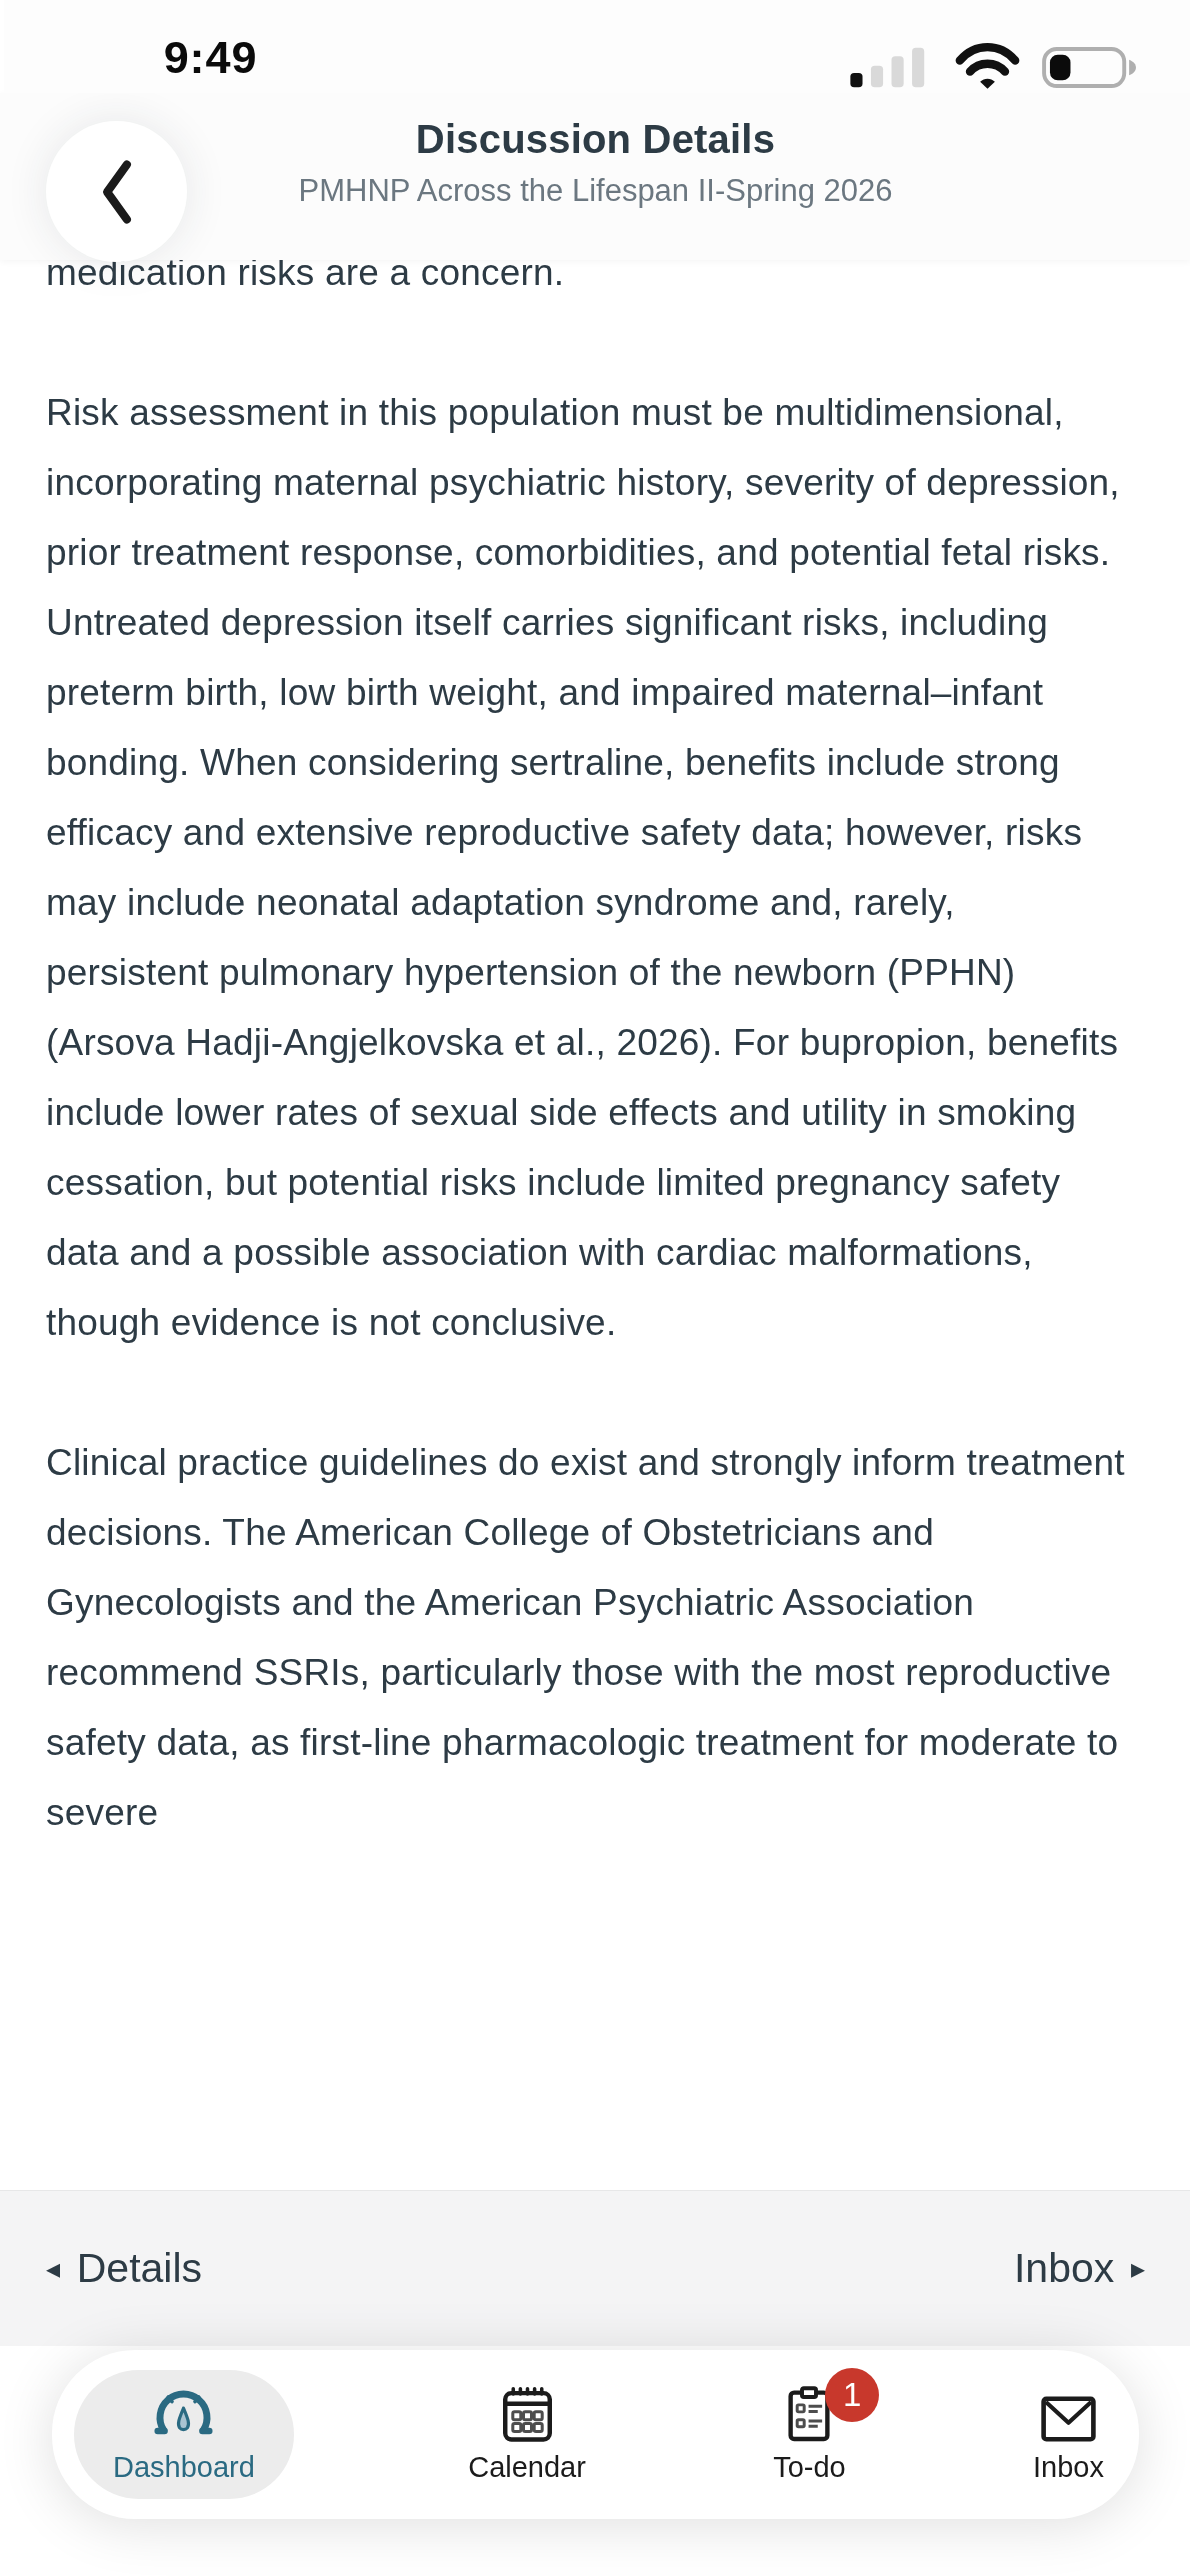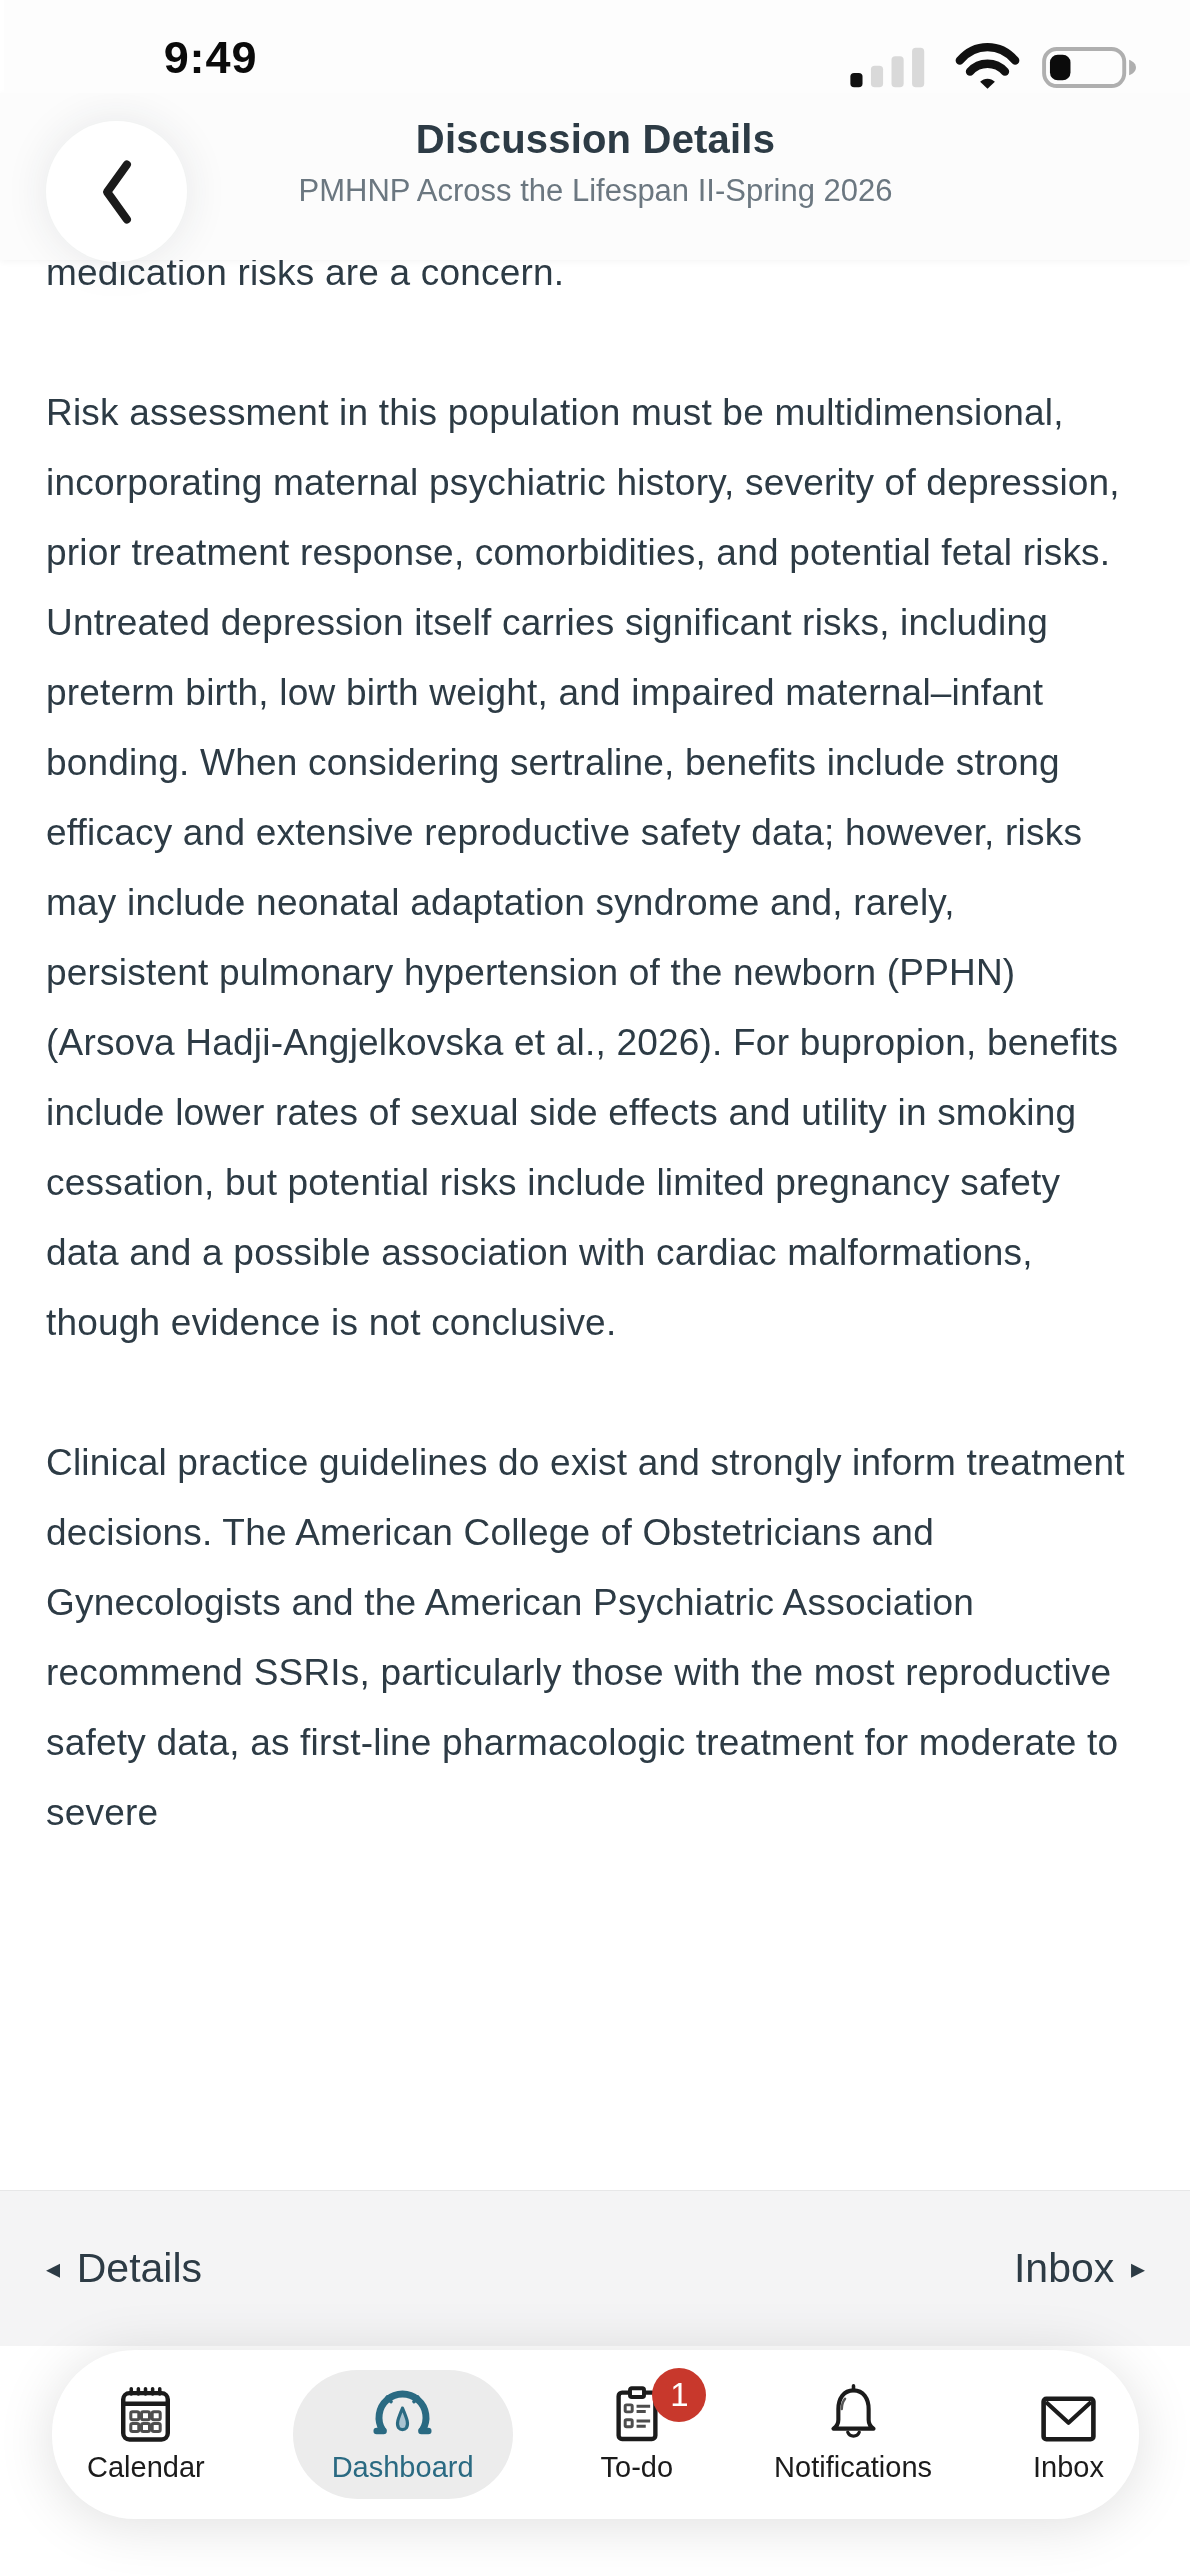--- a/index.html
+++ b/index.html
@@ -105,79 +105,68 @@
       <span>Details</span>
     </button>
     <button class="pager-btn">
       <span>Inbox</span>
       <span class="pager-arrow">▸</span>
     </button>
   </div>
 
   <nav class="tab-bar">
 
+    <button class="tab-item active">
+      <span class="tab-icon">
+        <svg width="67" height="59" viewBox="0 0 72 64">
+          <path d="M8 50 H15.5 M56.5 50 H64" stroke="#2A6A82" stroke-width="7" stroke-linecap="round" fill="none"></path>
+          <path d="M14.5 49 A25.5 25.5 0 1 1 57.5 49" fill="none" stroke="#2A6A82" stroke-width="7.5" stroke-linecap="round"></path>
+          <path d="M23.5 18 L19.5 13 M48.5 18 L52.5 13" stroke="#2A6A82" stroke-width="4" stroke-linecap="round"></path>
+          <path d="M36 25 C31 37 29 42 31.8 46.5 C33.8 49 38.2 49 40.2 46.5 C43 42 41 37 36 25 Z" fill="#A9C3D1" stroke="#2A6A82" stroke-width="3.4" stroke-linejoin="round"></path>
+        </svg>
+      </span>
+      <span class="tab-label">Dashboard</span>
+    </button>
+
     <button class="tab-item">
       <span class="tab-icon">
         <svg width="57" height="59" viewBox="0 0 64 64">
           <path d="M16 9 V3 M24 9 V3 M32 9 V3 M40 9 V3 M48 9 V3" stroke="#1b1b1b" stroke-width="4" stroke-linecap="round"></path>
           <rect x="7" y="8" width="50" height="52" rx="7" fill="none" stroke="#1b1b1b" stroke-width="5"></rect>
           <path d="M7 20 H57" stroke="#1b1b1b" stroke-width="5"></path>
           <g fill="none" stroke="#4d4d4d" stroke-width="3.4">
             <rect x="15.5" y="29" width="9" height="9" rx="2"></rect>
               <rect x="27.5" y="29" width="9" height="9" rx="2"></rect>
               <rect x="39.5" y="29" width="9" height="9" rx="2"></rect>
             <rect x="15.5" y="42" width="9" height="9" rx="2"></rect>
               <rect x="27.5" y="42" width="9" height="9" rx="2"></rect>
               <rect x="39.5" y="42" width="9" height="9" rx="2"></rect>
           </g>
         </svg>
       </span>
       <span class="tab-label">Calendar</span>
     </button>
 
-    <button class="tab-item active">
-      <span class="tab-icon">
-        <svg width="67" height="59" viewBox="0 0 72 64">
-          <path d="M8 50 H15.5 M56.5 50 H64" stroke="#2A6A82" stroke-width="7" stroke-linecap="round" fill="none"></path>
-          <path d="M14.5 49 A25.5 25.5 0 1 1 57.5 49" fill="none" stroke="#2A6A82" stroke-width="7.5" stroke-linecap="round"></path>
-          <path d="M23.5 18 L19.5 13 M48.5 18 L52.5 13" stroke="#2A6A82" stroke-width="4" stroke-linecap="round"></path>
-          <path d="M36 25 C31 37 29 42 31.8 46.5 C33.8 49 38.2 49 40.2 46.5 C43 42 41 37 36 25 Z" fill="#A9C3D1" stroke="#2A6A82" stroke-width="3.4" stroke-linejoin="round"></path>
-        </svg>
-      </span>
-      <span class="tab-label">Dashboard</span>
-    </button>
-
     <button class="tab-item">
       <span class="tab-badge">1</span>
       <span class="tab-icon">
         <svg width="56" height="59" viewBox="0 0 64 64">
           <rect x="11" y="7" width="42" height="53" rx="4" fill="none" stroke="#1b1b1b" stroke-width="5"></rect>
           <rect x="24" y="2" width="16" height="10" rx="2" fill="#ffffff" stroke="#1b1b1b" stroke-width="4.5"></rect>
           <g fill="none" stroke="#4d4d4d" stroke-width="3.4">
             <rect x="18.5" y="21" width="8" height="8" rx="1.5"></rect>
             <path d="M31.5 22.5 H47 M31.5 28.5 H42"></path>
             <rect x="18.5" y="38" width="8" height="8" rx="1.5"></rect>
             <path d="M31.5 39.5 H47 M31.5 45.5 H42"></path>
           </g>
         </svg>
       </span>
       <span class="tab-label">To-do</span>
     </button>
 
-    <button class="tab-item">
-      <span class="tab-icon">
-        <svg width="57" height="61" viewBox="0 0 64 68">
-          <path d="M32 3 V8" stroke="#1b1b1b" stroke-width="4" stroke-linecap="round"></path>
-          <path d="M32 8 C21 8 15 17 15 29 L15 41 C15 46 12.5 49 9.5 51 L54.5 51 C51.5 49 49 46 49 41 L49 29 C49 17 43 8 32 8 Z" fill="none" stroke="#1b1b1b" stroke-width="4.6" stroke-linejoin="round"></path>
-          <path d="M22.5 17.5 C20 20.8 18.8 24.8 18.8 29" fill="none" stroke="#555" stroke-width="2.8" stroke-linecap="round"></path>
-          <path d="M25.5 55 A7 7 0 0 0 38.5 55" fill="none" stroke="#1b1b1b" stroke-width="3.6" stroke-linecap="round"></path>
-        </svg>
-      </span>
-      <span class="tab-label">Notifications</span>
-    </button>
 
     <button class="tab-item">
       <span class="tab-icon">
         <svg width="59" height="50" viewBox="0 0 64 52">
           <rect x="5" y="4" width="54" height="44" rx="3" fill="none" stroke="#1b1b1b" stroke-width="5"></rect>
           <path d="M7.5 7.5 L32 30 L56.5 7.5" fill="none" stroke="#1b1b1b" stroke-width="4.6" stroke-linejoin="round"></path>
         </svg>
       </span>
       <span class="tab-label">Inbox</span>
     </button>

